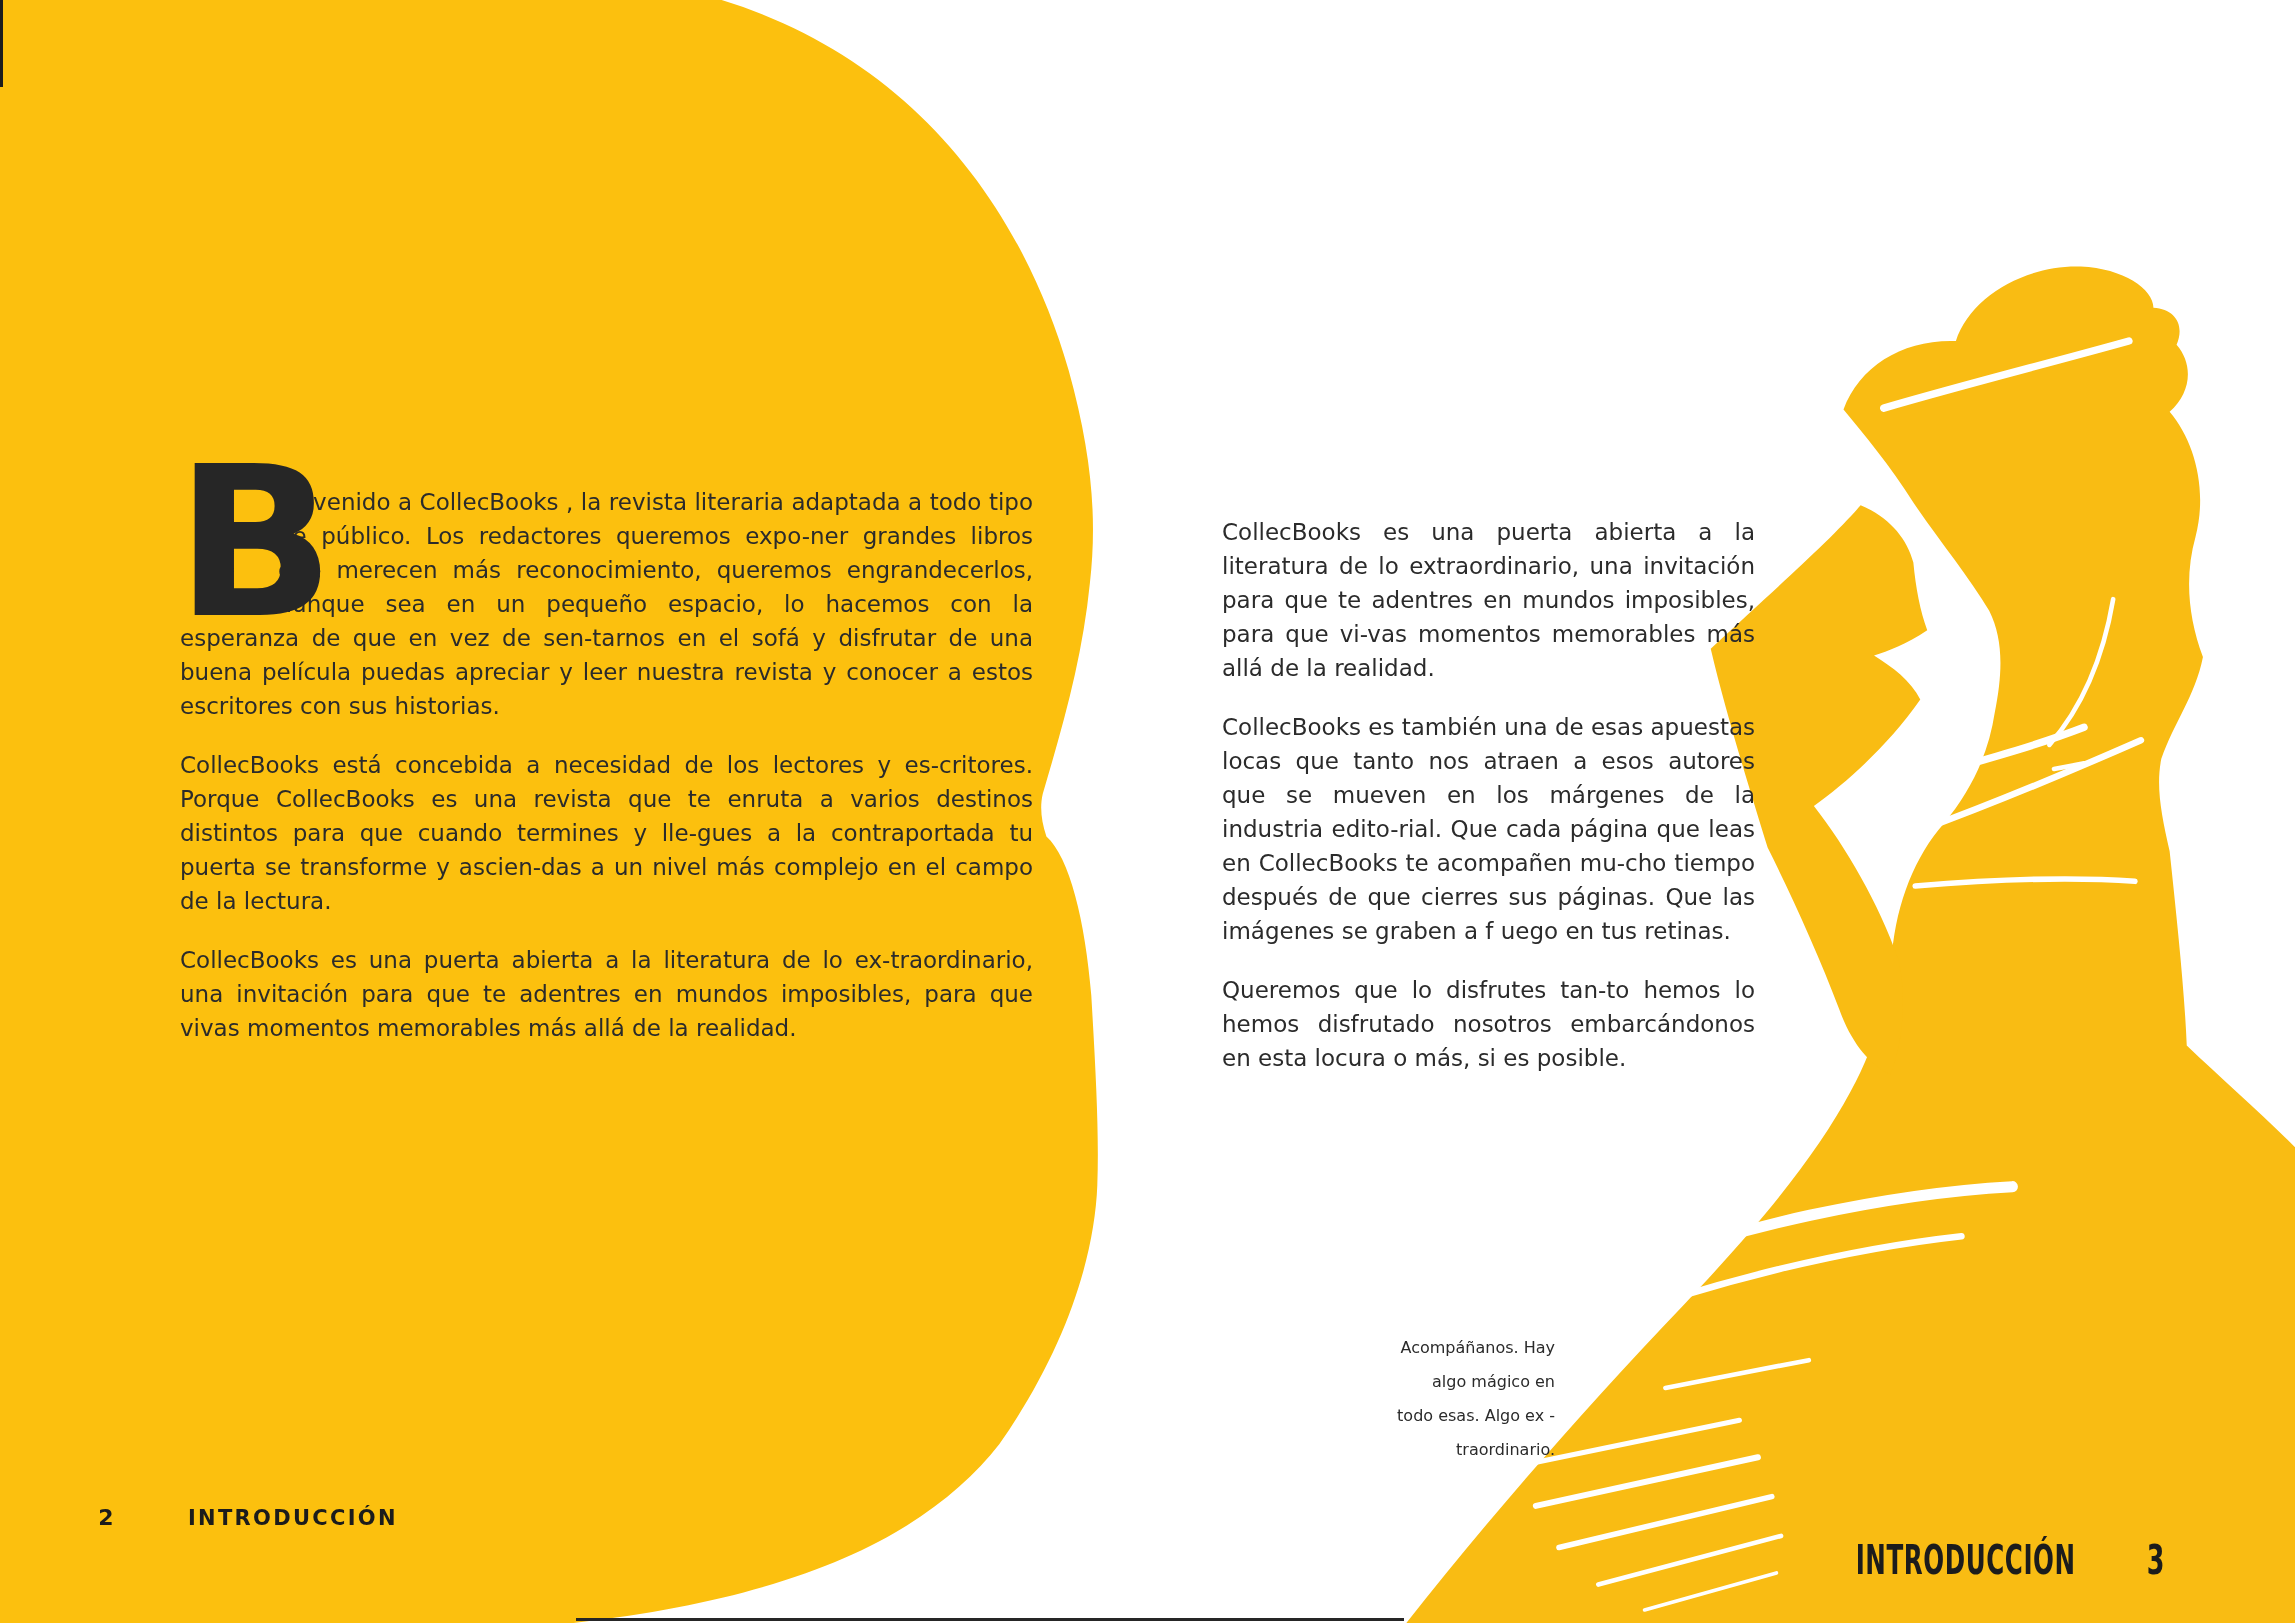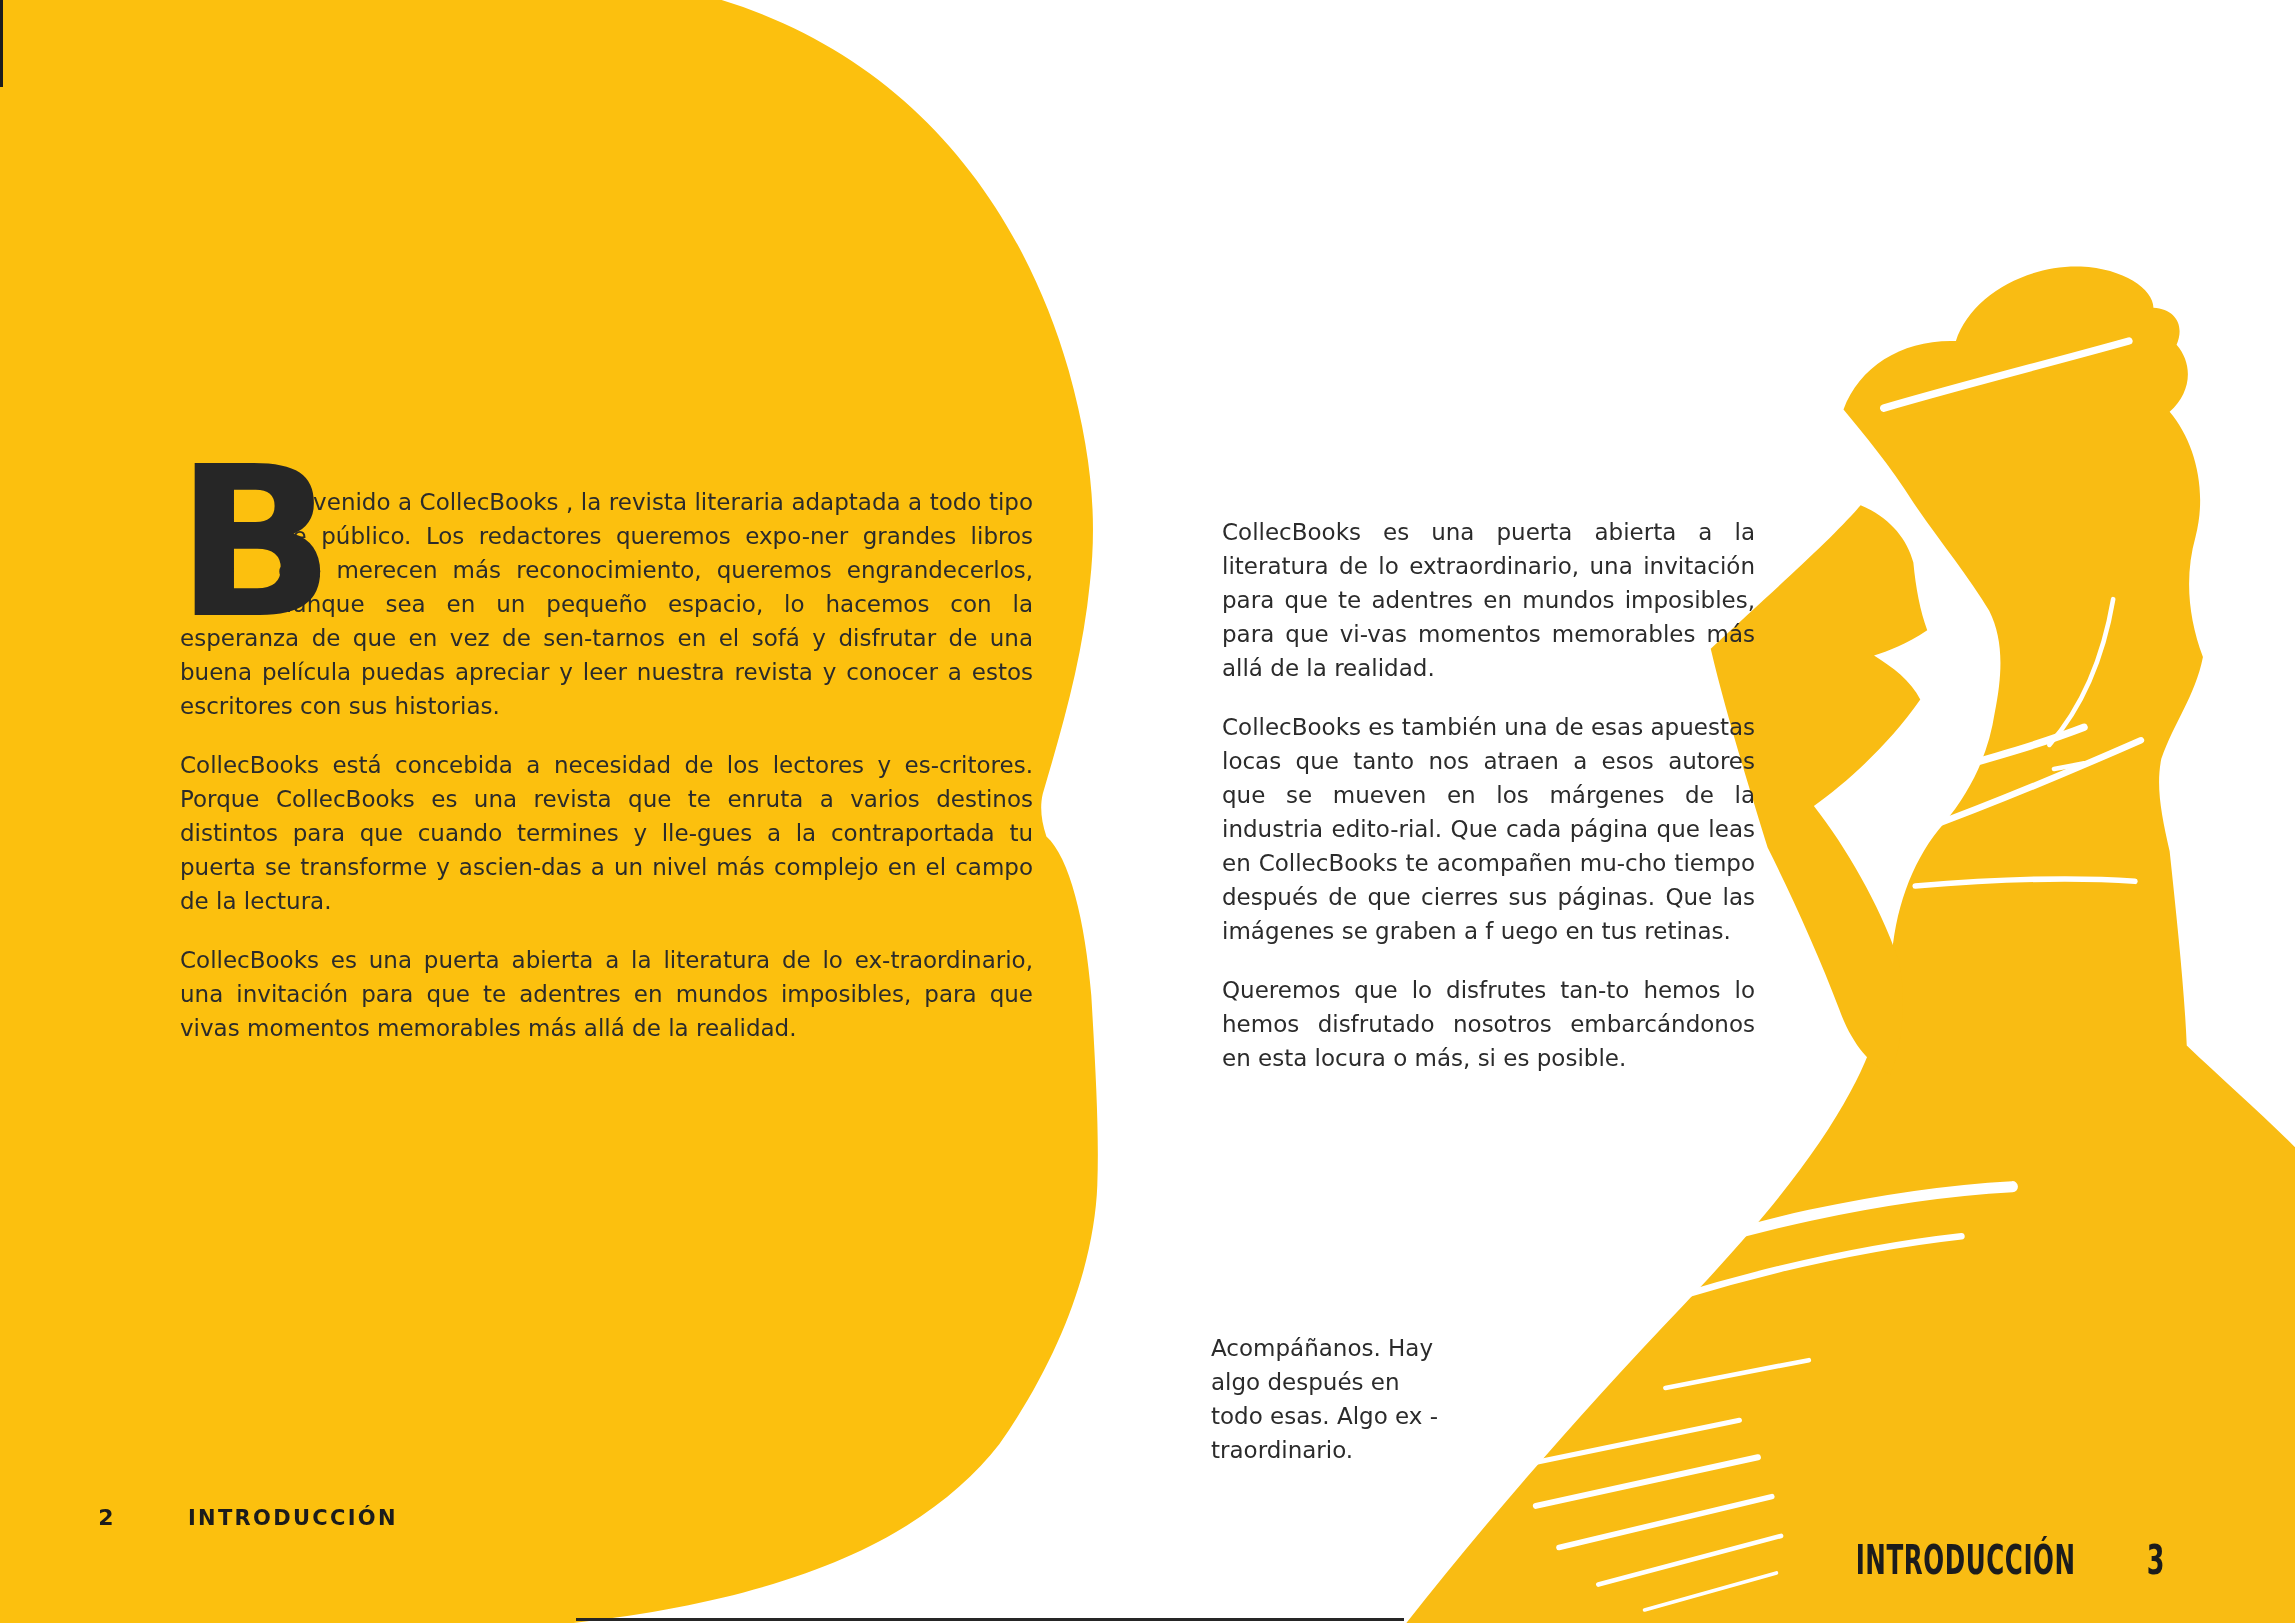--- a/index.html
+++ b/index.html
@@ -25,21 +25,21 @@
   .col p:last-child{margin-bottom:0;}
 
   .dropcap-box{float:left;width:98px;height:135px;position:relative;}
   .dropcap-box span{
     position:absolute;left:-4.6px;top:-47px;
     font-size:209px;font-weight:700;line-height:1;
     color:#262626;letter-spacing:0;
   }
 
   #closing{position:absolute;left:1211px;top:1331px;width:344px;
-    color:var(--text-color,#2B2B2B);font-size:23px;line-height:34px;text-align:left;}
+    color:var(--text-color,#2B2B2B);font-size:16px;line-height:34px;text-align:right;}
 
   .footer-piece{position:absolute;color:var(--footer-color,#1C1C1C);font-weight:700;}
   #footer-left-num{left:91px;top:1507px;width:30px;font-size:22px;line-height:22px;text-align:center;}
   #footer-left-bar{left:139px;top:1502px;width:3.2px;height:30.5px;background:var(--footer-color,#1C1C1C);}
   #footer-left-label{left:188px;top:1508px;font-size:21px;line-height:21px;letter-spacing:2.3px;}
 
   #footer-right-label{right:219px;top:1542px;font-size:41px;line-height:37px;
       transform-origin:100% 50%;transform:scaleX(0.60);letter-spacing:0.9px;}
   #footer-right-bar{left:2116px;top:1529px;width:3.2px;height:56px;background:var(--footer-color,#1C1C1C);}
   #footer-right-num{left:2137px;top:1542px;width:37px;font-size:41px;line-height:37px;text-align:center;
@@ -140,21 +140,21 @@
     <div id="footer-left-label" class="footer-piece">INTRODUCCIÓN</div>
 
     <div id="right-col" class="col">
       <p>CollecBooks es una puerta abierta a la literatura de lo extraordinario, una invitación para que te adentres en mundos imposibles, para que vi-vas momentos memorables más allá de la realidad.</p>
       <p>CollecBooks es también una de esas apuestas locas que tanto nos atraen a esos autores que se mueven en los márgenes de la industria edito-rial. Que cada página que leas en CollecBooks te acompañen mu-cho tiempo después de que cierres sus páginas. Que las imágenes se graben a f uego en tus retinas.</p>
       <p>Queremos que lo disfrutes tan-to hemos lo hemos disfrutado nosotros embarcándonos en esta locura o más, si es posible.</p>
     </div>
 
     <div id="closing">
       <div>Acompáñanos. Hay</div>
-      <div>algo después en</div>
+      <div>algo mágico en</div>
       <div>todo esas. Algo ex -</div>
       <div>traordinario.</div>
     </div>
 
     <div id="footer-right-label" class="footer-piece" style="position:absolute;">INTRODUCCIÓN</div>
     <div id="footer-right-bar"></div>
     <div id="footer-right-num" class="footer-piece">3</div>
 
   </div>
 </div>

